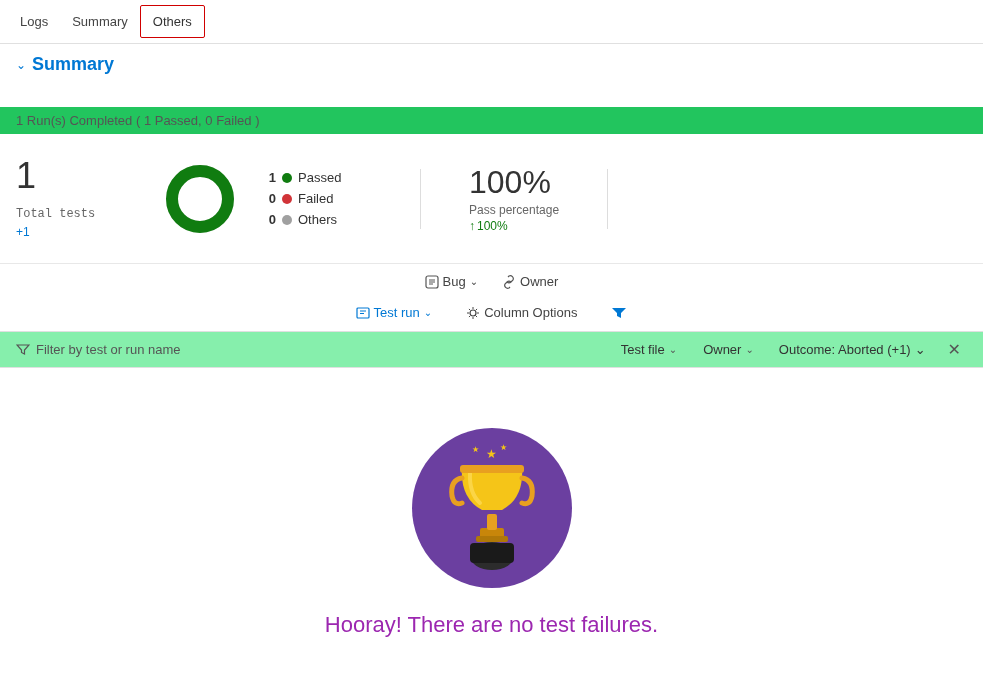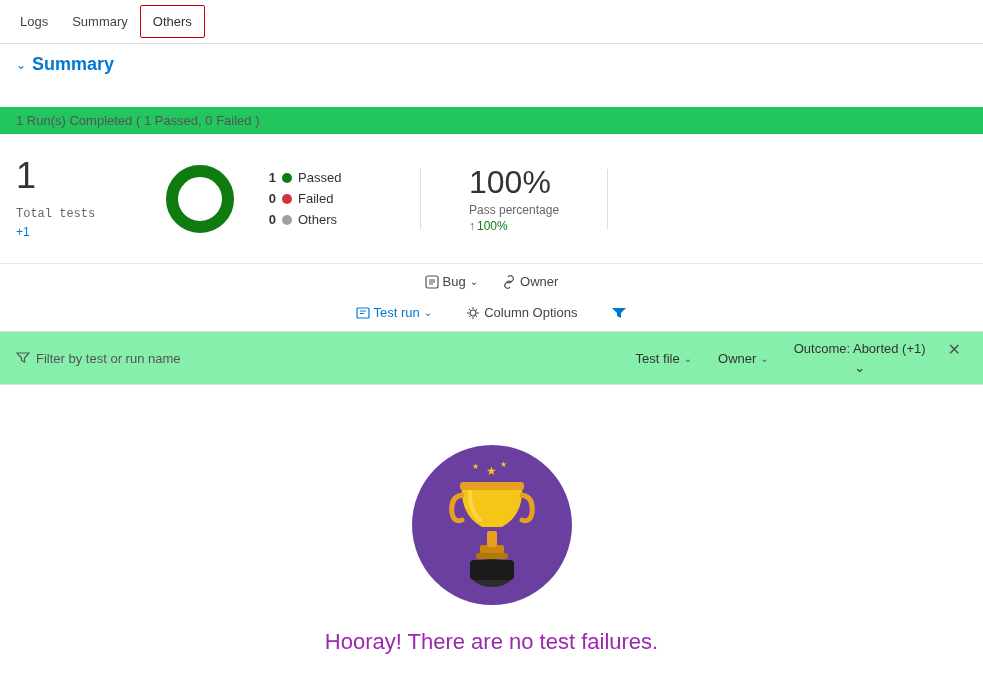--- a/index.html
+++ b/index.html
@@ -239,21 +239,20 @@
     }
     .filter-chip .chevron-down { font-size: 10px; color: #555; }
     .outcome-chip {
       display: flex;
       align-items: center;
       gap: 4px;
       font-size: 13px;
       color: #333;
       cursor: pointer;
       padding: 3px 8px;
-      flex-direction: column;
     }
     .close-btn {
       cursor: pointer;
       color: #555;
       font-size: 16px;
       padding: 2px 6px;
     }
 
     
     .main-content {

